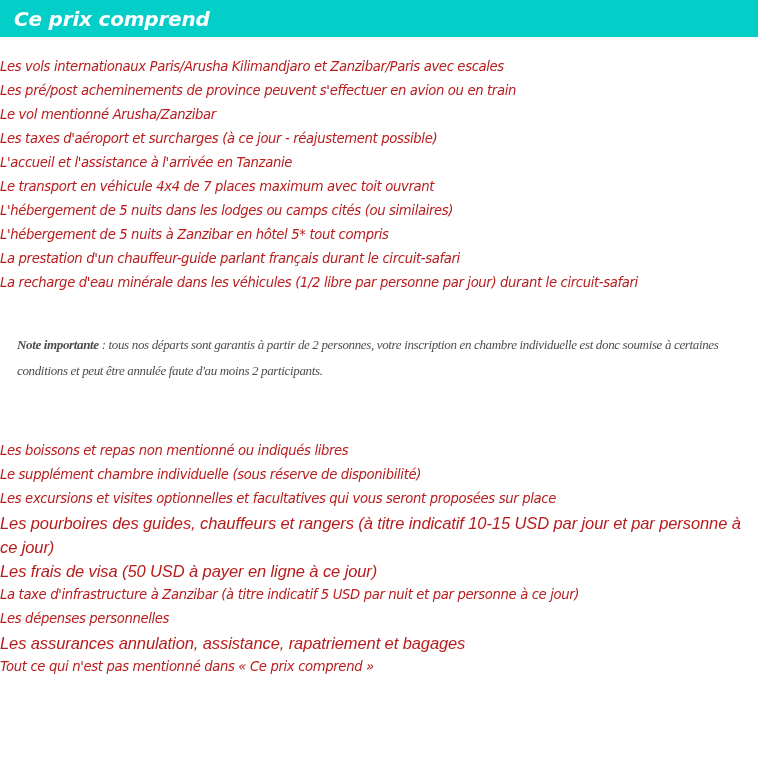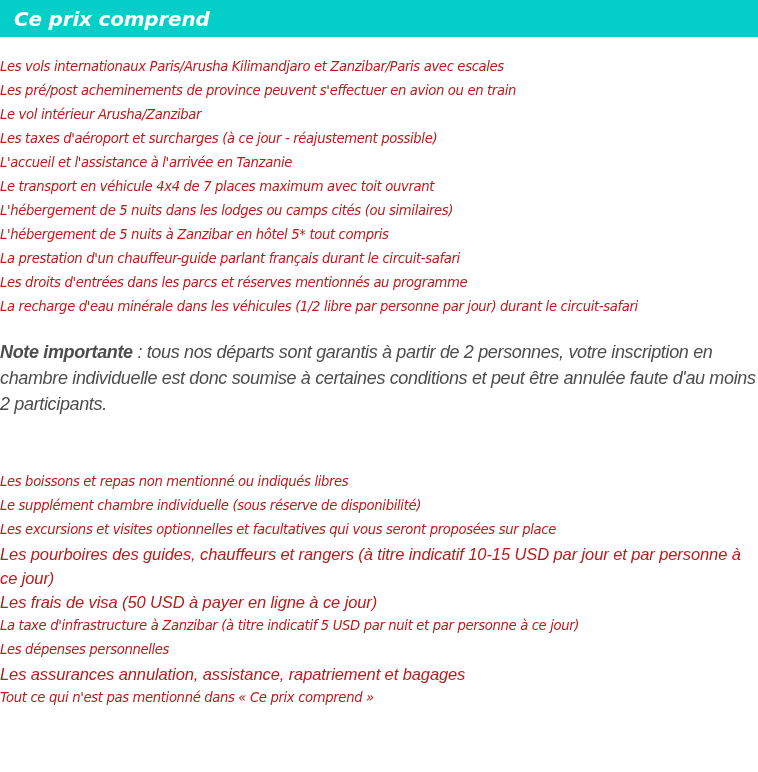--- a/index.html
+++ b/index.html
@@ -40,47 +40,46 @@
   }
   .list {
     padding: 0;
     margin: 0;
     list-style: none;
   }
   .section-one .list {
     margin-top: 18px;
   }
   .section-two .list {
-    margin-top: 15px;
   }
   .list li {
     font-family: "DejaVu Sans", sans-serif;
     font-style: italic;
     font-size: 13.2px;
     line-height: 24px;
     color: #b91c1c;
     white-space: nowrap;
     letter-spacing: -0.35px;
   }
   
   .list li.big {
     font-family: "Liberation Sans", sans-serif;
     font-size: 16.5px;
     line-height: 24px;
     letter-spacing: -0.1px;
     white-space: normal;
   }
   .note {
-    font-family: Liberation Sans, sans-serif;
+    font-family: Liberation Serif, serif;
     font-style: italic;
-    font-size: 18px;
+    font-size: 13px;
     line-height: 26px;
     color: #4d4d4d;
     letter-spacing: -0.35px;
-    margin: 0;
+    margin: 17px;
     padding-top: 20px;
   }
   .note .lead {
     font-weight: bold;
   }
   .spacer {
     height: 38px;
   }
 </style>
 </head>
@@ -88,28 +87,27 @@
 
 <div class="page">
 
   <section class="section-one">
     <div class="section-header">
       <span class="title">Ce prix comprend</span>
     </div>
     <ul class="list">
       <li>Les vols internationaux Paris/Arusha Kilimandjaro et Zanzibar/Paris avec escales</li>
       <li>Les pré/post acheminements de province peuvent s'effectuer en avion ou en train</li>
-      <li>Le vol intérieur Arusha/Zanzibar</li>
+      <li>Le vol mentionné Arusha/Zanzibar</li>
       <li>Les taxes d'aéroport et surcharges (à ce jour - réajustement possible)</li>
       <li>L'accueil et l'assistance à l'arrivée en Tanzanie</li>
       <li>Le transport en véhicule 4x4 de 7 places maximum avec toit ouvrant</li>
       <li>L'hébergement de 5 nuits dans les lodges ou camps cités (ou similaires)</li>
       <li>L'hébergement de 5 nuits à Zanzibar en hôtel 5* tout compris</li>
       <li>La prestation d'un chauffeur-guide parlant français durant le circuit-safari</li>
-      <li>Les droits d'entrées dans les parcs et réserves mentionnés au programme</li>
       <li>La recharge d'eau minérale dans les véhicules (1/2 libre par personne par jour) durant le circuit-safari</li>
     </ul>
     <p class="note">
       <span class="lead">Note importante</span><span> : tous nos départs sont garantis à partir de 2 personnes, votre inscription en chambre individuelle est donc soumise à certaines conditions et peut être annulée faute d'au moins 2 participants.</span>
     </p>
   </section>
 
   <div class="spacer"></div>
 
   <section class="section-two">

